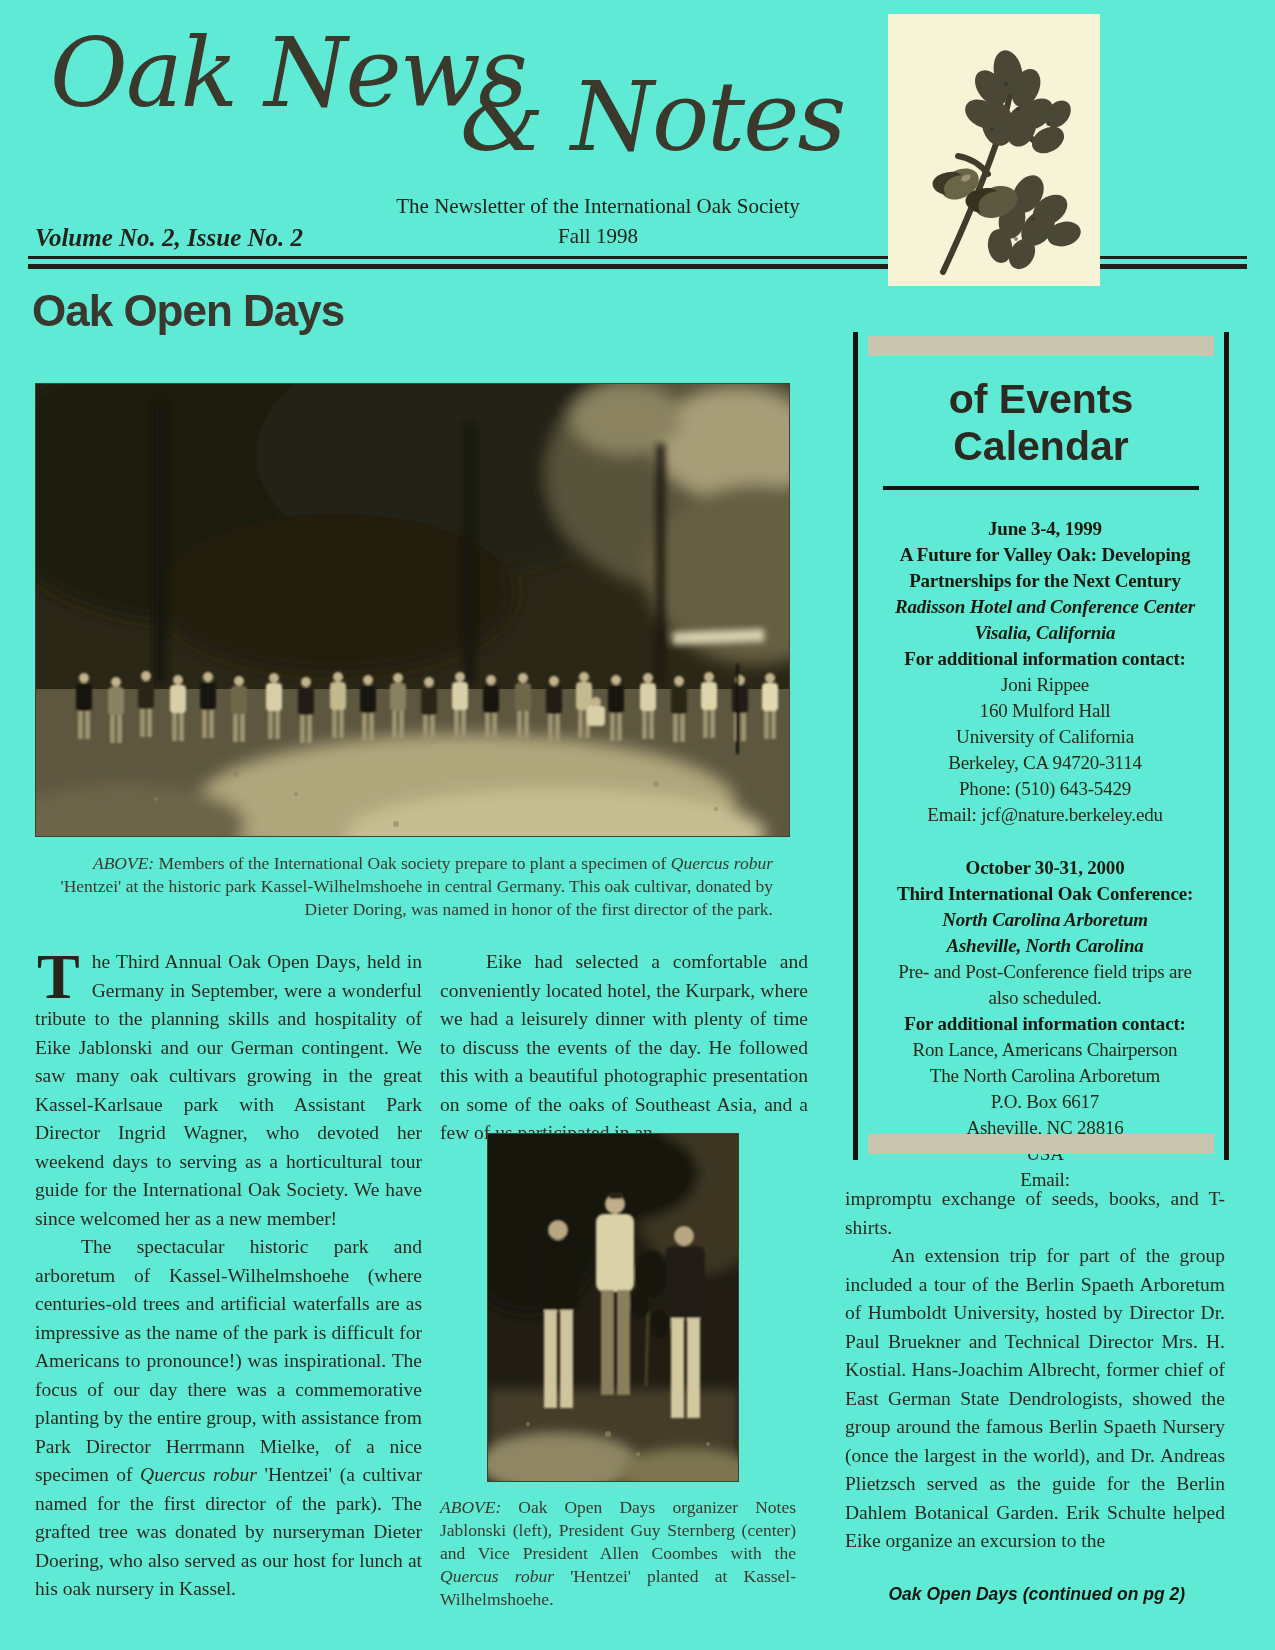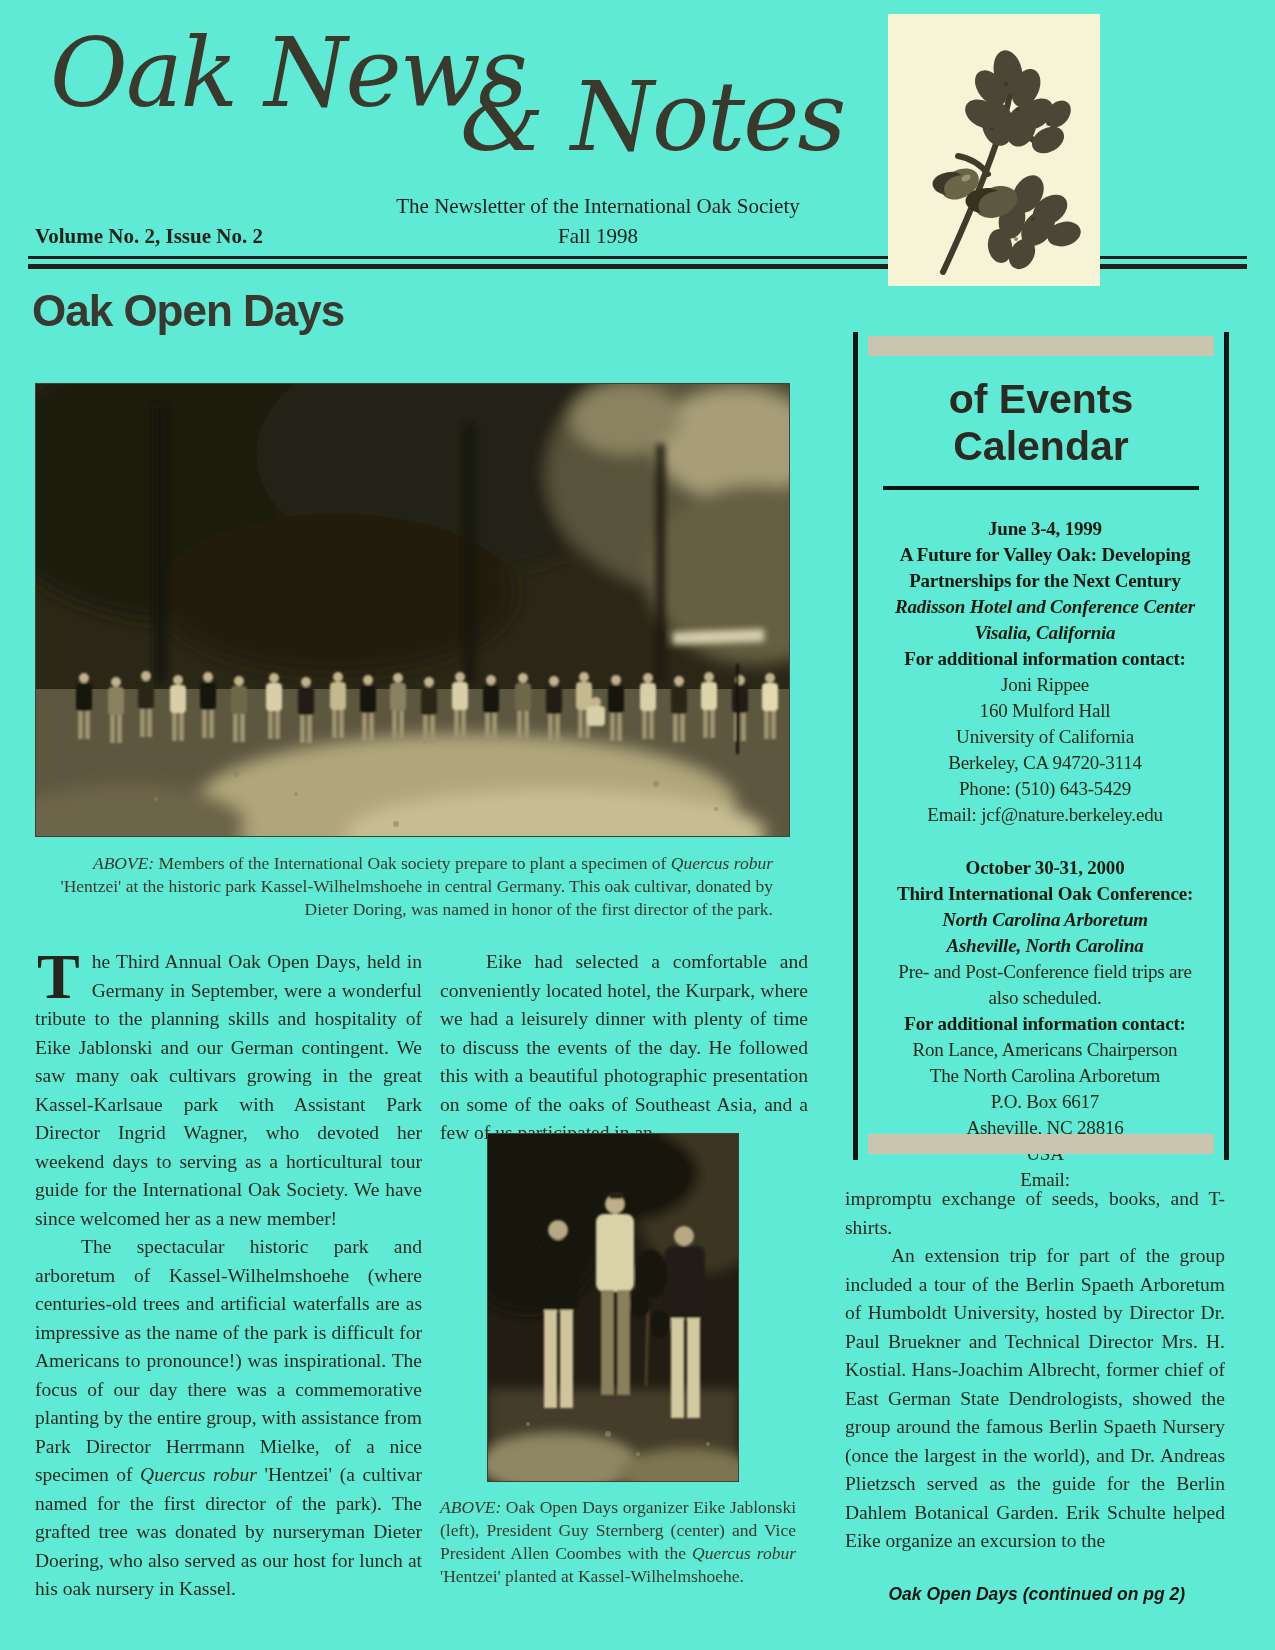--- a/index.html
+++ b/index.html
@@ -22,21 +22,21 @@
     white-space:nowrap;
   }
   #mast1{left:50px;top:18px;}
   #mast2{left:460px;top:62px;}
   .mast-sub{
     position:absolute;left:368px;top:194px;width:460px;
     text-align:center;font-weight:normal;font-size:21px;color:#24221a;
   }
   .mast-vol{
     position:absolute;left:35px;top:224px;
-    font-weight:bold;font-size:21px;color:#24221a;
+    font-weight:bold;font-size:25px;color:#24221a;font-style:italic;
   }
   .mast-date{
     position:absolute;left:368px;top:224px;width:460px;text-align:center;
     font-weight:normal;font-size:21px;color:#24221a;
   }
   .double-rule{
     position:absolute;left:28px;right:28px;top:256px;
     height:5px;
     border-top:3px solid #21201a;
     border-bottom:5px solid #21201a;
@@ -329,21 +329,21 @@
       </g>
       <g fill="#a79c74" opacity="0.5">
         <circle cx="120" cy="300" r="3"></circle>
           <circle cx="150" cy="320" r="2"></circle>
         <circle cx="40" cy="290" r="2"></circle>
           <circle cx="220" cy="310" r="2"></circle>
       </g>
     </svg>
   </div>
 
-  <div class="caption" id="caption2"><span class="i">ABOVE:</span><span>  Oak Open Days organizer Eike Jablonski (left), President Guy Sternberg (center) and Vice President Allen Coombes with the </span><span class="i">Quercus robur</span><span> 'Hentzei' planted at Kassel-Wilhelmshoehe.</span></div>
+  <div class="caption" id="caption2"><span class="i">ABOVE:</span><span>  Oak Open Days organizer Notes Jablonski (left), President Guy Sternberg (center) and Vice President Allen Coombes with the </span><span class="i">Quercus robur</span><span> 'Hentzei' planted at Kassel-Wilhelmshoehe.</span></div>
 
   <div class="calendar">
     <div class="cal-bar" id="cal-bar-top"></div>
     <div class="cal-title">
       <div>of Events</div>
       <div>Calendar</div>
     </div>
     <div class="cal-title-rule"></div>
     <div class="cal-events">
         <div class="cal-event">

